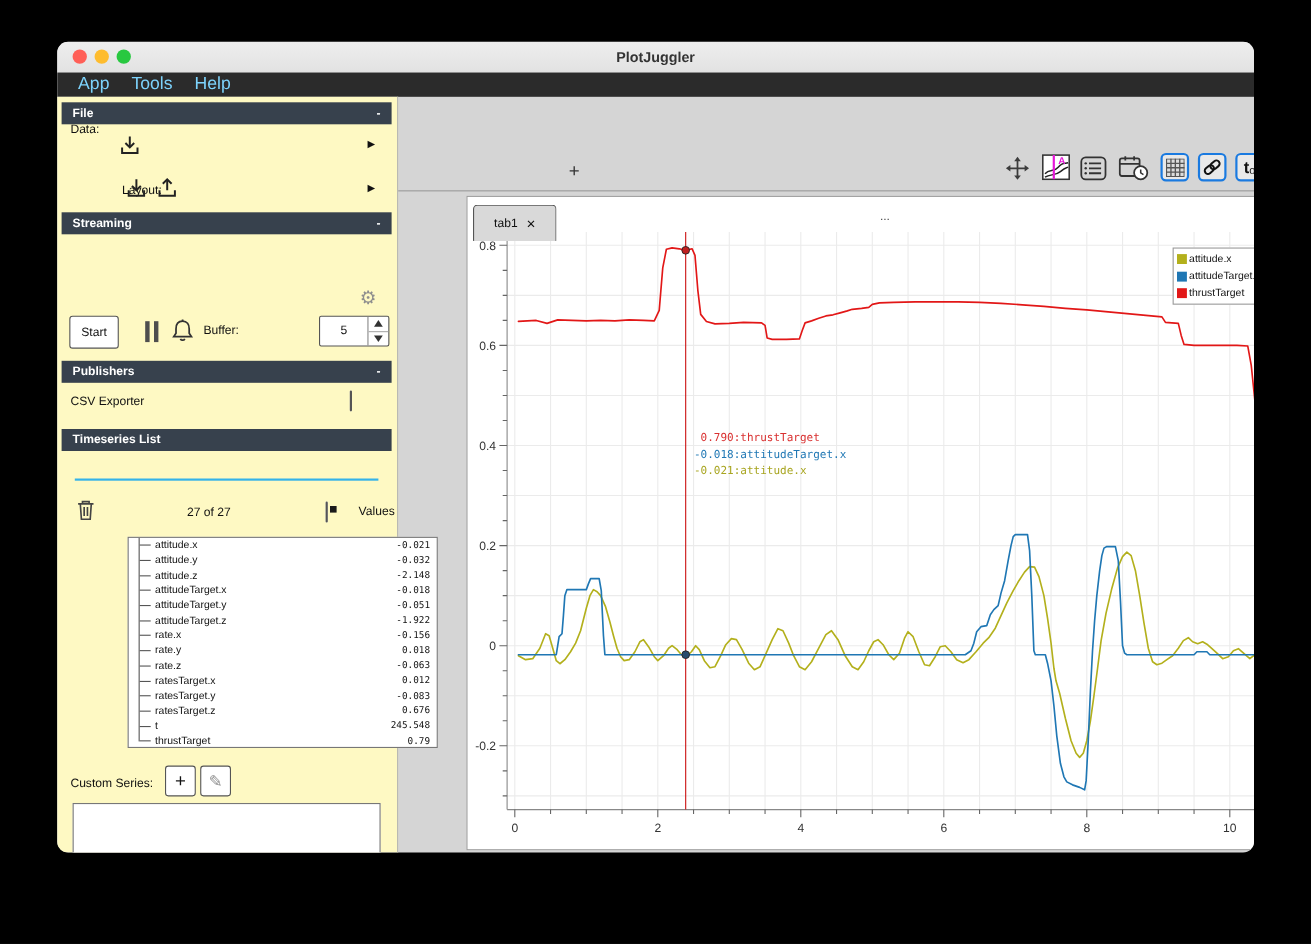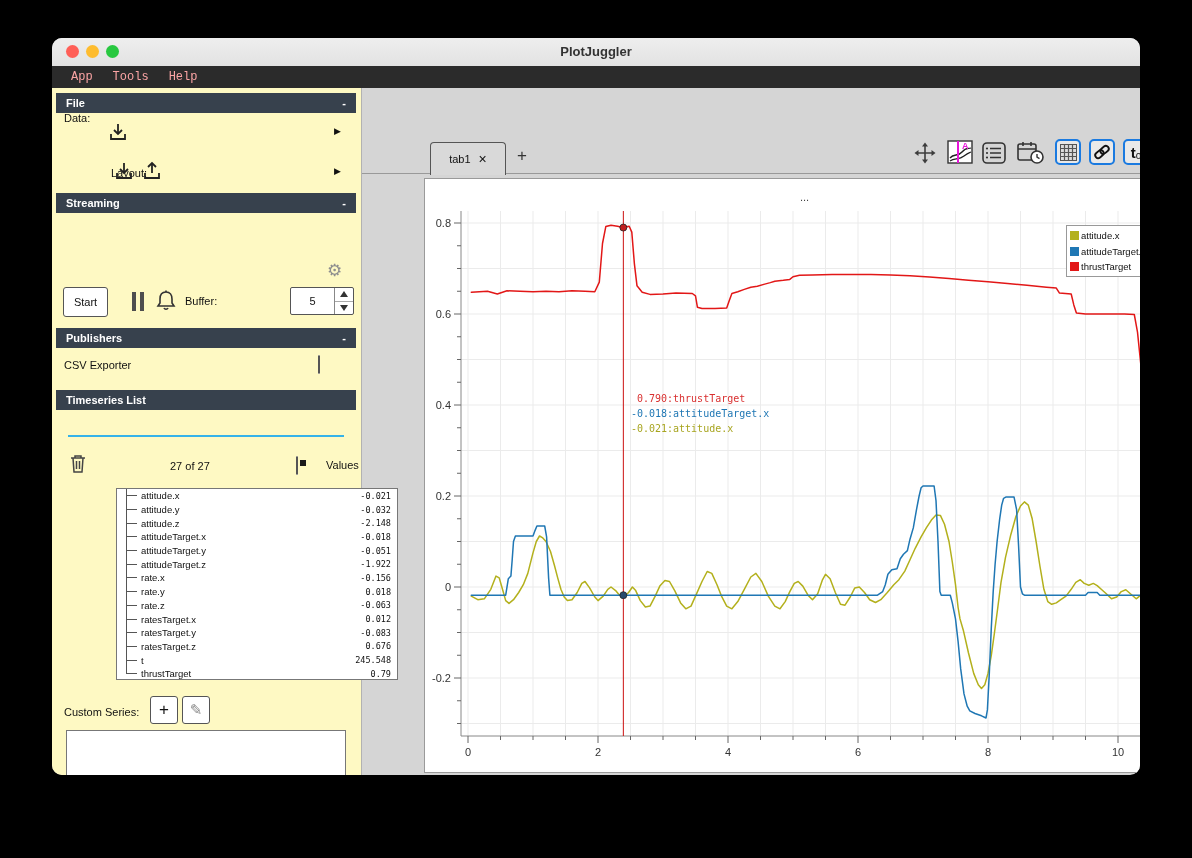--- a/index.html
+++ b/index.html
@@ -7,21 +7,21 @@
   .abs{position:absolute;}
   #window{position:absolute;left:52px;top:38px;width:1088px;height:737px;background:#d5d5d5;
           border-radius:10px;box-shadow:0 30px 70px rgba(0,0,0,.85);overflow:hidden;}
   
   #titlebar{position:absolute;left:0;top:0;width:100%;height:28px;background:linear-gradient(#eeeeee,#e2e2e2);
             border-bottom:1px solid #b6b6b6;}
   .tl{position:absolute;top:7px;width:13px;height:13px;border-radius:50%;}
   #title{position:absolute;left:0;right:0;top:6px;text-align:center;font-size:13px;font-weight:bold;color:#333;}
   
   #menubar{position:absolute;left:0;top:28px;width:100%;height:22px;background:#2b2b2b;display:flex;align-items:center;padding-left:10px;box-sizing:border-box;gap:2px;}
-  .menu-item{color:#fca5a5;font-size:12px;padding:2px 9px;font-family:Liberation Mono, monospace;}
+  .menu-item{color:#7dd3fc;font-size:16px;padding:2px 9px;}
   
   #sidebar{position:absolute;left:0;top:50px;width:309px;height:687px;background:#fef9c3;border-right:1px solid #b2b2b2;}
   .sect{position:absolute;left:4px;width:300px;height:20px;background:#37414d;color:#fff;
         font-size:11px;font-weight:bold;display:flex;align-items:center;padding:0 10px;box-sizing:border-box;}
   .sect .dash{margin-left:auto;font-weight:bold;}
   .lbl{font-size:11px;color:#111;}
   .arrow-r{font-size:9px;color:#111;}
   .iconbtn{display:inline-flex;align-items:center;justify-content:center;}
   .btn{background:#fff;border:1px solid #555;border-radius:3px;font-size:11px;color:#111;
        display:flex;align-items:center;justify-content:center;}
@@ -39,21 +39,21 @@
   
   #ts-list{position:absolute;left:64px;top:400px;width:282px;height:192px;background:#fff;border:1px solid #777;box-sizing:border-box;overflow:hidden;}
   .ts-row{display:flex;align-items:center;height:13.7px;padding-left:10px;position:relative;}
   .conn{width:10px;height:1px;background:#555;margin-right:4px;flex:none;}
   .ts-name{font-size:9.5px;color:#111;flex:1;}
   .ts-val{font-family:"DejaVu Sans Mono",monospace;font-size:8.5px;color:#111;padding-right:6px;}
   #tree-line{position:absolute;left:74px;top:401px;width:1px;height:185px;background:#555;}
   
   #main{position:absolute;left:310px;top:50px;width:778px;height:687px;}
   .tab{position:absolute;background:#dcdcdc;border:1px solid #555;border-bottom:none;border-radius:4px 4px 0 0;
-       display:flex;align-items:center;justify-content:center;gap:8px;font-size:11px;color:#111;}
+       display:flex;align-items:center;justify-content:center;gap:8px;font-size:11px;color:#111;margin-top:44px;}
   .tbtn{position:absolute;width:26px;height:26px;display:flex;align-items:center;justify-content:center;}
   .tbtn.blue{border:2px solid #1a7ae0;border-radius:5px;box-sizing:border-box;background:#e9e9e9;}
   
   #plot-panel{position:absolute;left:62px;top:90px;width:761px;height:595px;background:#fff;border:1px solid #9a9a9a;box-sizing:border-box;}
   #plot-title{position:absolute;left:0;right:0;top:12px;text-align:center;font-size:11px;color:#444;}
   #plot-close{position:absolute;left:714px;top:4px;font-size:19px;color:#222;width:24px;text-align:center;}
   #legend{position:absolute;left:641px;top:46px;width:92px;height:52px;background:#fff;border:1px solid #999;box-sizing:border-box;padding:2px 0 0 3px;z-index:4;}
   .leg-row{display:flex;align-items:center;height:15.5px;}
   .leg-swatch{width:9px;height:9px;margin-right:2px;flex:none;}
   .leg-name{font-size:9.5px;color:#111;}

